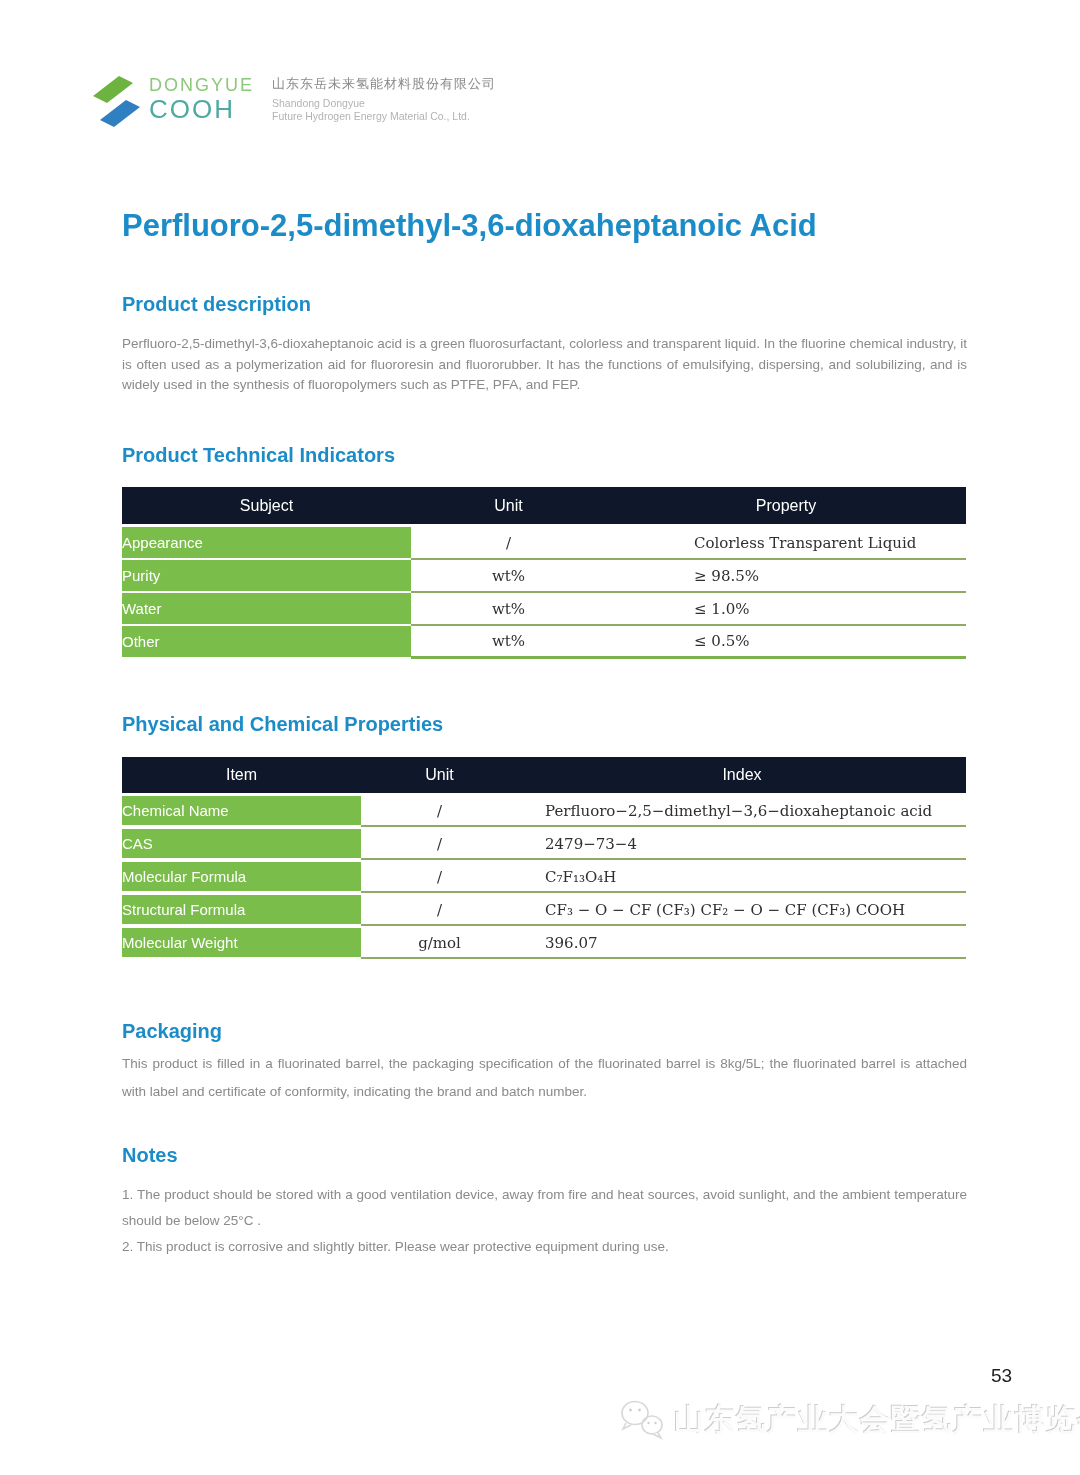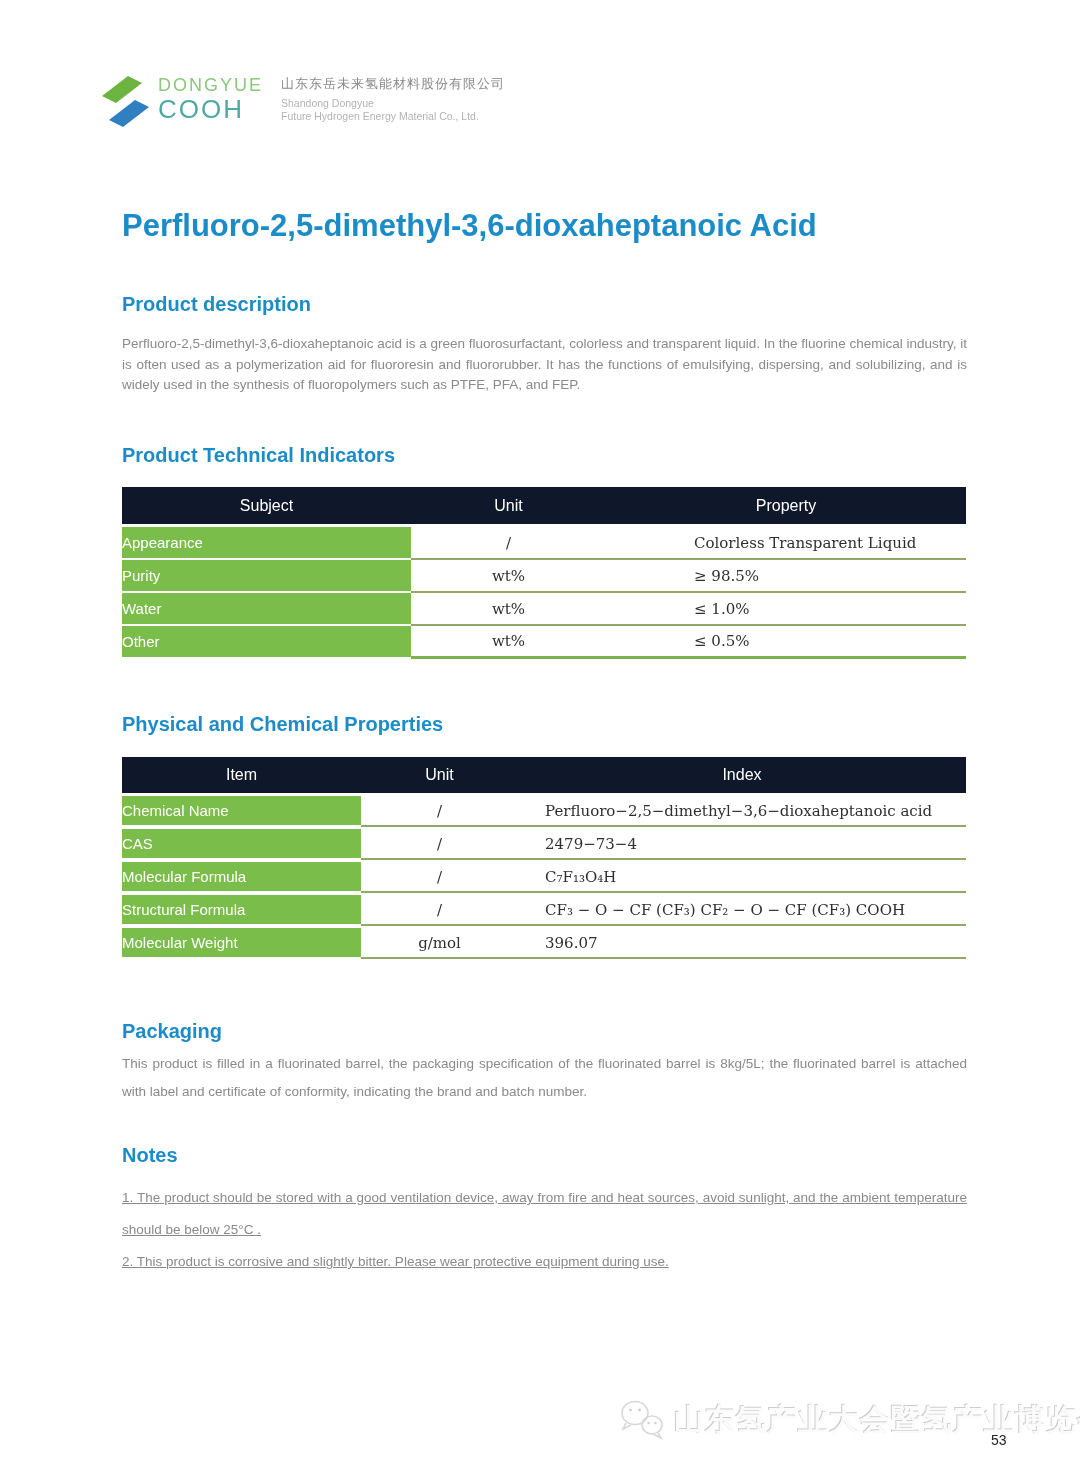--- a/index.html
+++ b/index.html
@@ -1,41 +1,41 @@
 <!DOCTYPE html>
 <html><head>
 <meta charset="utf-8">
 <style>
   html,body{margin:0;padding:0;background:#ffffff;}
   .page{
     position:relative;width:1080px;height:1475px;background:#ffffff;overflow:hidden;
     font-family:"Liberation Sans","DejaVu Sans",sans-serif;
   }
   
-  .brand{position:absolute;left:92px;top:74px;display:flex;align-items:flex-start;}
+  .brand{position:absolute;left:83px;top:74px;display:flex;align-items:flex-start;}
   .logo-mark{width:58px;height:66px;flex:0 0 auto;}
   .logo-words{margin-left:8px;margin-top:2px;line-height:1;}
   .logo-word-top{font-size:18px;letter-spacing:2px;color:#8bc87b;font-weight:400;}
   .logo-word-bottom{font-size:26px;letter-spacing:2px;color:#4fa9a3;font-weight:400;margin-top:2px;}
   .company{margin-left:18px;margin-top:1px;}
   .company-cn{font-size:13px;color:#8a8a8a;letter-spacing:1px;font-family:"DejaVu Sans","Liberation Sans",sans-serif;}
   .company-en{font-size:10.5px;color:#b3b3b3;line-height:13px;margin-top:4px;}
   
   .doc-title{position:absolute;left:122px;top:208px;font-size:31px;font-weight:bold;color:#1b8cc7;letter-spacing:0;}
   .sec-heading{position:absolute;left:122px;font-size:20px;font-weight:bold;color:#1b8cc7;}
   .h-desc{top:293px;}
   .h-tech{top:444px;}
   .h-phys{top:713px;}
   .h-pack{top:1020px;}
   .h-notes{top:1144px;}
   
   .body-text{position:absolute;left:122px;width:845px;color:#8a8a8a;font-size:13.5px;text-align:justify;}
   .t-desc{top:334px;line-height:20.5px;}
   .t-pack{top:1050px;line-height:28px;}
-  .t-notes{top:1182px;line-height:32px;text-decoration:underline;}
+  .t-notes{top:1182px;line-height:26px;}
   .t-notes p{margin:0;}
   
   .dtable{position:absolute;left:122px;width:844px;}
   .tb1{top:487px;}
   .tb2{top:757px;}
   .thead{display:flex;background:#0f172a;color:#ffffff;justify-content:space-between;}
   .tb1 .thead{height:37px;}
   .tb2 .thead{height:36px;}
   .th{display:flex;align-items:center;justify-content:center;font-size:16px;}
   .trow{display:flex;}
@@ -58,21 +58,21 @@
   .tb2 .tprop{flex:1;padding-left:27px;}
   
   .tb1 .th.c1{width:289px;} .tb1 .th.c2{width:195px;} .tb1 .th.c3{flex:1;}
   .tb2 .th.c1{width:239px;} .tb2 .th.c2{width:157px;} .tb2 .th.c3{flex:1;}
   
   .watermark{position:absolute;left:618px;top:1398px;display:flex;align-items:center;}
   .wm-icon{width:50px;height:44px;flex:0 0 auto;margin-right:6px;}
   .wm-text{font-size:30px;font-weight:bold;color:#fbfbfb;letter-spacing:1px;white-space:nowrap;
            font-family:"DejaVu Sans","Liberation Sans",sans-serif;
            text-shadow:-1px -1px 0 #cccccc,1px 1px 0 #ffffff;}
-  .page-num{position:absolute;left:991px;top:1432px;font-size:14px;color:#222222;z-index:5;}
+  .page-num{position:absolute;left:991px;top:1365px;font-size:19px;color:#222222;z-index:5;}
 </style>
 </head>
 <body>
 
 <div class="page">
 
   <div class="brand">
     <svg class="logo-mark" viewBox="0 0 58 66">
       <polygon points="10,22 36,2 50,9 24,29" fill="#6db33f"></polygon>
       <polygon points="17,46 43,26 57,33 31,53" fill="#2f7fc1"></polygon>

